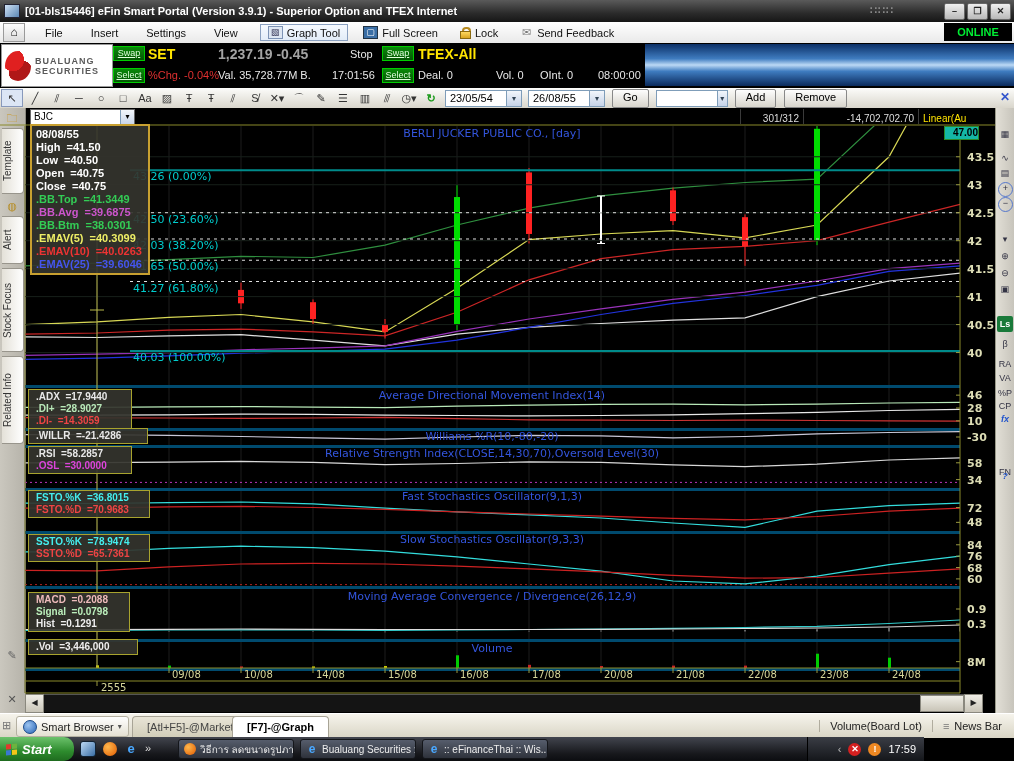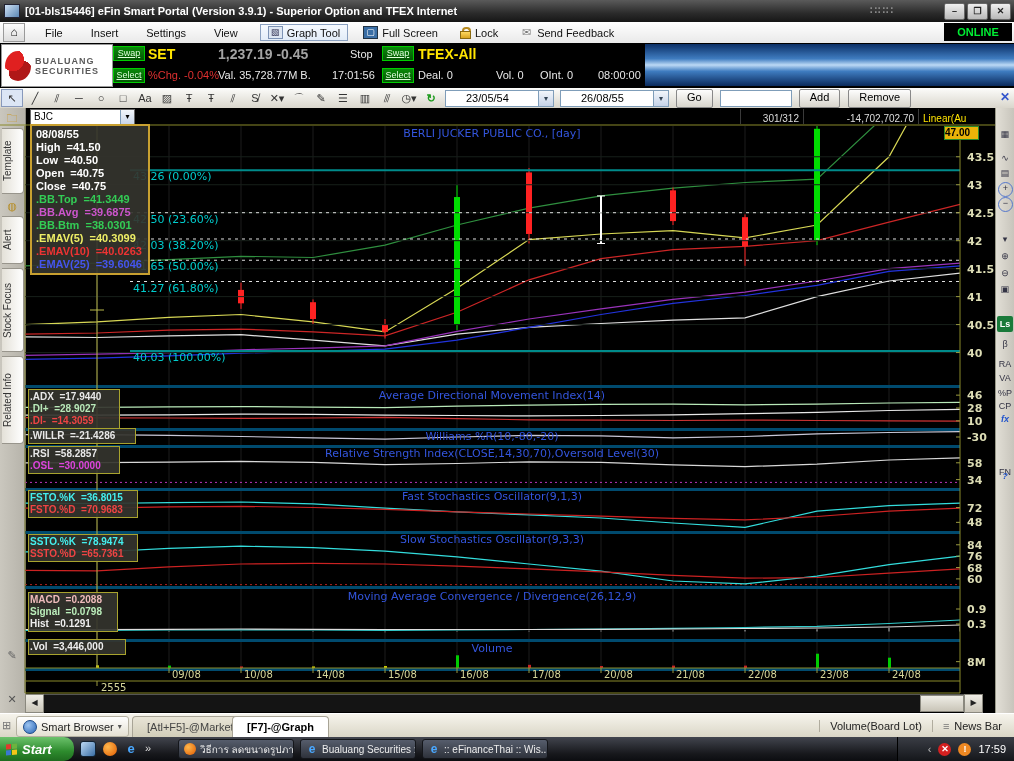--- a/index.html
+++ b/index.html
@@ -35,41 +35,41 @@
   .tk.red-big{color:#a3a3a3;font-weight:bold;font-size:14px;}
   .tk.white{color:#e8e8e8;font-size:11px;}
   .tk.red-sm{color:#e03030;font-size:11px;}
   #bluebar{position:absolute;left:645px;top:1px;width:369px;height:42px;background:linear-gradient(180deg,#0b2f66 0%,#3f7cc0 35%,#bcd9f5 50%,#3f7cc0 65%,#0a2a5c 100%);}
   
   #toolbar{position:absolute;left:0;top:88px;width:1014px;height:20px;background:linear-gradient(180deg,#fcfcfa,#d9d6cc);border-bottom:1px solid #9a9a8a;display:flex;align-items:center;font-size:11px;}
   .tb-ico{min-width:20px;height:16px;text-align:center;line-height:16px;color:#333;font-size:11px;margin:0 1px;}
   .tb-ico.sel{border:1px solid #8899bb;background:#dce6f5;}
   .tb-ico.green{color:#1a9a1a;font-weight:bold;}
   .combo{height:15px;background:#fff;border:1px solid #7f9db9;display:flex;align-items:center;margin:0 3px;font-size:11px;}
-  .combo .val{padding:0 20px;min-width:52px;}
+  .combo .val{padding:0 4px;min-width:52px;}
   .combo .caret{width:14px;height:100%;background:linear-gradient(180deg,#f2f6fb,#c6d3e8);border-left:1px solid #7f9db9;font-size:8px;text-align:center;line-height:15px;color:#345;}
   .pushbtn{height:17px;padding:0 10px;border:1px solid #888;border-radius:2px;background:linear-gradient(180deg,#fdfdfd,#d8d5cc);margin:0 4px;line-height:15px;}
   #tb-close{position:absolute;right:4px;top:2px;color:#3355cc;font-weight:bold;font-size:12px;}
   
   #workspace{position:absolute;left:0;top:108px;width:1014px;height:605px;background:#000;}
   #left-tabs{position:absolute;left:0;top:0;width:25px;height:605px;background:linear-gradient(90deg,#cac7be,#b6b3aa);border-right:1px solid #8a887e;}
   .side-ico{position:absolute;left:3px;width:18px;height:15px;font-size:11px;line-height:15px;text-align:center;}
   .vtab{position:absolute;left:2px;width:21px;background:linear-gradient(90deg,#ffffff,#e4e1d8);border:1px solid #98958c;border-right:none;border-radius:4px 0 0 4px;writing-mode:vertical-rl;transform:rotate(180deg);text-align:center;font-size:10px;color:#333;}
   #chart-bg{position:absolute;left:25px;top:0;width:970px;height:605px;background:#000;}
   #chart-svg{position:absolute;left:0;top:0;pointer-events:none;}
   #chart-svg text{font-family:"DejaVu Sans",sans-serif;}
   #overlays{position:absolute;left:0;top:0;width:1014px;height:428px;pointer-events:none;}
   #symbol-combo{position:absolute;left:30px;top:1px;width:103px;height:15px;background:#fff;border:1px solid #666;display:flex;font-size:10px;color:#000;pointer-events:auto;}
   #symbol-combo .val{flex:1;padding:1px 3px;}
   #symbol-combo .caret{width:13px;background:linear-gradient(180deg,#f2f6fb,#c6d3e8);border-left:1px solid #7f9db9;font-size:8px;text-align:center;line-height:14px;}
   #hdr-cells{position:absolute;left:740px;top:1px;height:15px;display:flex;font-size:10px;color:#ddd;}
   #hdr-cells .cell{padding:4px 4px;border-left:1px solid #3a3a3a;text-align:right;}
   #hdr-cells .cell.scale{color:#ffe400;}
-  #last-tag{position:absolute;left:944px;top:18px;width:33px;height:12px;background:#eab308;border:1px solid #2a8a2a;color:#000;font-size:10px;font-weight:bold;text-align:left;line-height:12px;}
-  .legend-box{position:absolute;background:rgba(52,52,46,0.92);border:1px solid #a8a32e;padding:1px 1px;font-size:10px;font-weight:bold;line-height:12px;white-space:pre;}
+  #last-tag{position:absolute;left:944px;top:18px;width:33px;height:12px;background:#14b8a6;border:1px solid #2a8a2a;color:#000;font-size:10px;font-weight:bold;text-align:right;line-height:12px;}
+  .legend-box{position:absolute;background:rgba(52,52,46,0.92);border:1px solid #a8a32e;padding:1px 7px;font-size:10px;font-weight:bold;line-height:12px;white-space:pre;}
   .legend-box.info{border:2px solid #c8a030;font-size:11px;line-height:13px;padding:2px 4px;}
   
   .sb{position:absolute;pointer-events:auto;}
   #sb-track{left:25px;top:586px;width:956px;height:17px;background:#141414;border-top:1px solid #555;}
   .sb-btn{width:17px;height:17px;background:linear-gradient(180deg,#efede6,#c9c5b8);border:1px solid #8a887e;font-size:8px;color:#222;text-align:center;line-height:16px;}
   #sb-left{left:25px;top:586px;}
   #sb-right{left:964px;top:586px;}
   #sb-thumb{left:920px;top:587px;width:42px;height:15px;background:linear-gradient(180deg,#efede6,#c9c5b8);border:1px solid #8a887e;}
   #right-toolbar{position:absolute;left:995px;top:0;width:19px;height:605px;background:linear-gradient(90deg,#e2dfd6,#c6c3ba);border-left:1px solid #9a9a8a;}
   .rt-ico{position:absolute;left:1px;width:16px;height:16px;font-size:9px;color:#334;text-align:center;line-height:16px;pointer-events:auto;}
@@ -79,21 +79,21 @@
   
   #statusbar{position:absolute;left:0;top:713px;width:1014px;height:24px;background:linear-gradient(180deg,#f6f4ec,#d9d5c5);border-top:1px solid #fff;font-size:11px;color:#222;}
   #sb-grid-ico{position:absolute;left:2px;top:5px;color:#777;}
   #smart-browser{position:absolute;left:16px;top:2px;height:19px;display:flex;align-items:center;gap:4px;padding:0 6px;border:1px solid #b5b1a2;border-radius:3px;background:linear-gradient(180deg,#fff,#e4e0d2);}
   .globe{width:12px;height:12px;border-radius:50%;background:radial-gradient(circle at 35% 35%,#9cc4f0,#2a66b8);border:1px solid #1a4a8a;}
   .sb-tab{position:absolute;top:2px;height:20px;line-height:20px;padding:0 14px;border:1px solid #a8a496;border-bottom:none;border-radius:4px 4px 0 0;background:linear-gradient(180deg,#e8e4d6,#d2ceba);color:#444;}
   .sb-tab.active{background:#fff;font-weight:bold;color:#000;}
   #sb-right-grp{position:absolute;right:2px;top:2px;height:19px;display:flex;align-items:center;}
   #sb-right-grp .seg{padding:0 10px;border-left:1px solid #b0ac9e;display:flex;gap:5px;align-items:center;}
   
-  #taskbar{position:absolute;left:0;top:737px;width:1014px;height:24px;background:linear-gradient(180deg,#42454e,#17181c 70%,#0c0d10);}
+  #taskbar{position:absolute;left:0;top:737px;width:924px;height:24px;background:linear-gradient(180deg,#42454e,#17181c 70%,#0c0d10);}
   #start-btn{position:absolute;left:0;top:0;height:24px;width:74px;background:linear-gradient(180deg,#6cc26c,#2d8b2d 60%,#1f6b1f);border-radius:0 10px 10px 0;color:#fff;font-weight:bold;font-style:italic;font-size:13px;display:flex;align-items:center;gap:5px;padding-left:6px;box-sizing:border-box;}
   .flag{display:grid;grid-template-columns:5px 5px;grid-template-rows:5px 5px;gap:1px;transform:skewY(-6deg);}
   .flag i{display:block;}
   #quick-launch{position:absolute;left:80px;top:3px;display:flex;gap:7px;align-items:center;height:18px;}
   .ql{width:14px;height:14px;border-radius:3px;}
   .ql.desktop{background:linear-gradient(135deg,#bcd9f5,#3a6ea5);border:1px solid #123;}
   .ql.ff{background:radial-gradient(circle at 35% 35%,#ffb84d,#e05a00);border-radius:50%;}
   .ql.ie{background:transparent;color:#4aa8ff;font-weight:bold;font-size:13px;line-height:14px;text-align:center;}
   .ql.more{color:#ddd;font-size:11px;width:auto;}
   .task-btn{position:absolute;top:2px;height:20px;border-radius:3px;background:linear-gradient(180deg,#565d6c,#2e323b);border:1px solid #14161a;color:#eee;font-size:10px;display:flex;align-items:center;gap:4px;padding:0 5px;box-sizing:border-box;overflow:hidden;white-space:nowrap;}

